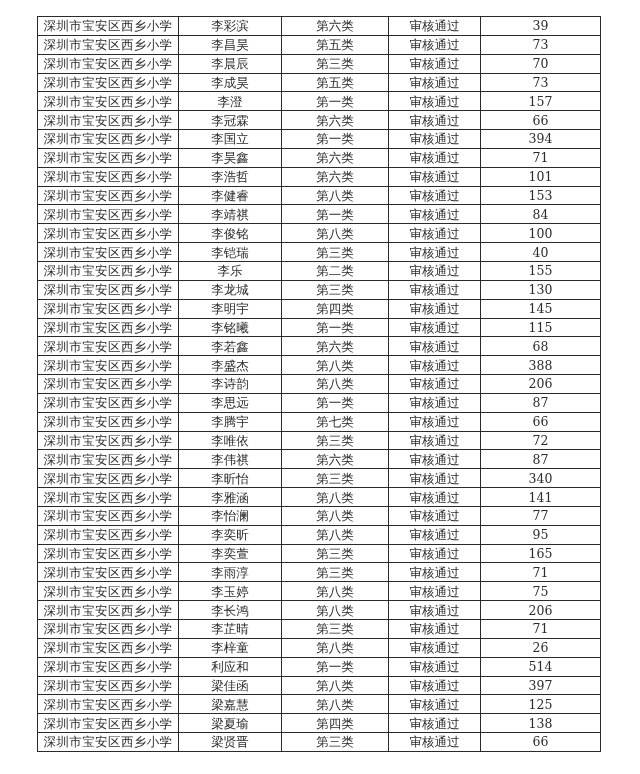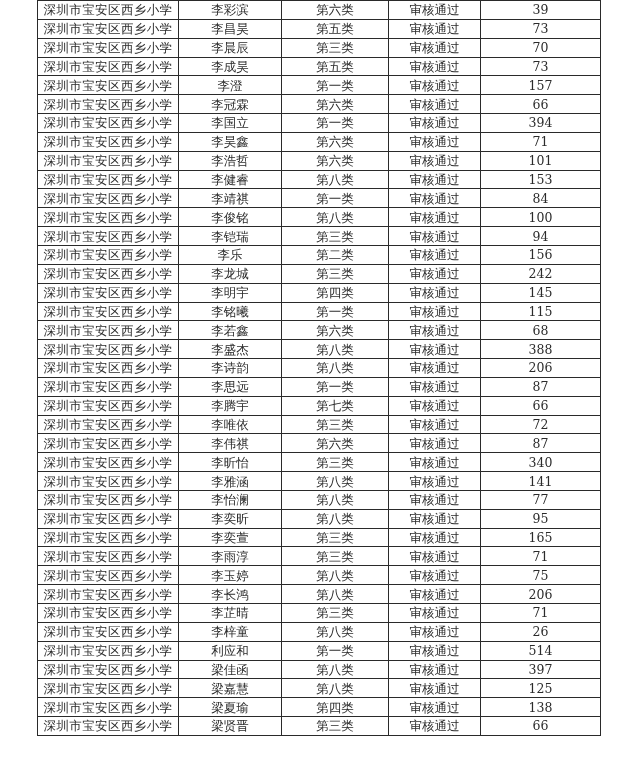--- a/index.html
+++ b/index.html
@@ -11,21 +11,21 @@
     width: 640px;
     height: 774px;
     overflow: hidden;
     position: relative;
     font-family: "DejaVu Serif", "Liberation Serif", serif;
     color: #222;
   }
   .sheet {
     position: absolute;
     left: 37px;
-    top: 0px;
+    top: 16px;
     width: 563px;
   }
   table.roster {
     border-collapse: collapse;
     table-layout: fixed;
     width: 563px;
   }
   table.roster td {
     border: 1.5px solid #2a2a2a;
     height: 17.85px;
@@ -139,35 +139,35 @@
           <td class="col-name">李俊铭</td>
           <td class="col-category">第八类</td>
           <td class="col-status">审核通过</td>
           <td class="col-score">100</td>
         </tr>
         <tr>
           <td class="col-school">深圳市宝安区西乡小学</td>
           <td class="col-name">李铠瑞</td>
           <td class="col-category">第三类</td>
           <td class="col-status">审核通过</td>
-          <td class="col-score">94</td>
+          <td class="col-score">40</td>
         </tr>
         <tr>
           <td class="col-school">深圳市宝安区西乡小学</td>
           <td class="col-name">李乐</td>
           <td class="col-category">第二类</td>
           <td class="col-status">审核通过</td>
-          <td class="col-score">156</td>
+          <td class="col-score">155</td>
         </tr>
         <tr>
           <td class="col-school">深圳市宝安区西乡小学</td>
           <td class="col-name">李龙城</td>
           <td class="col-category">第三类</td>
           <td class="col-status">审核通过</td>
-          <td class="col-score">242</td>
+          <td class="col-score">130</td>
         </tr>
         <tr>
           <td class="col-school">深圳市宝安区西乡小学</td>
           <td class="col-name">李明宇</td>
           <td class="col-category">第四类</td>
           <td class="col-status">审核通过</td>
           <td class="col-score">145</td>
         </tr>
         <tr>
           <td class="col-school">深圳市宝安区西乡小学</td>

